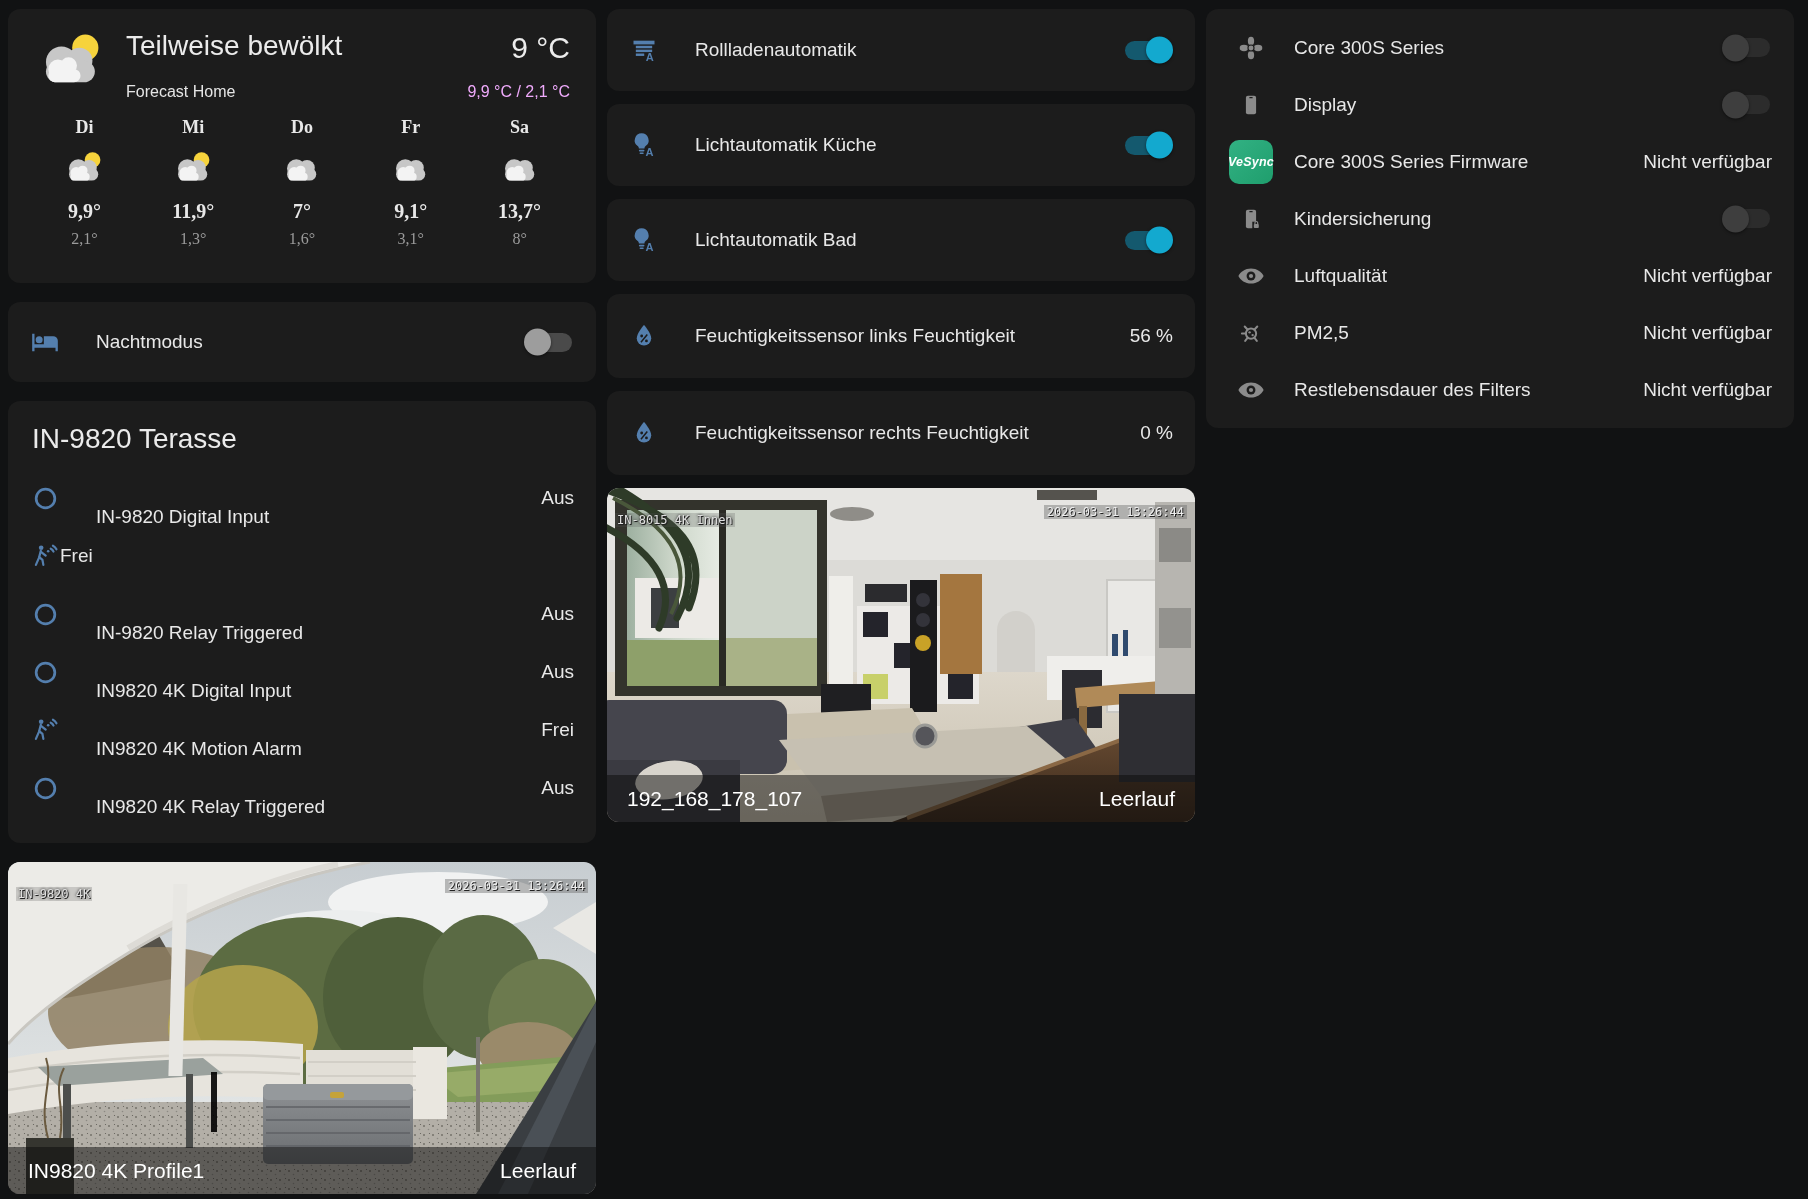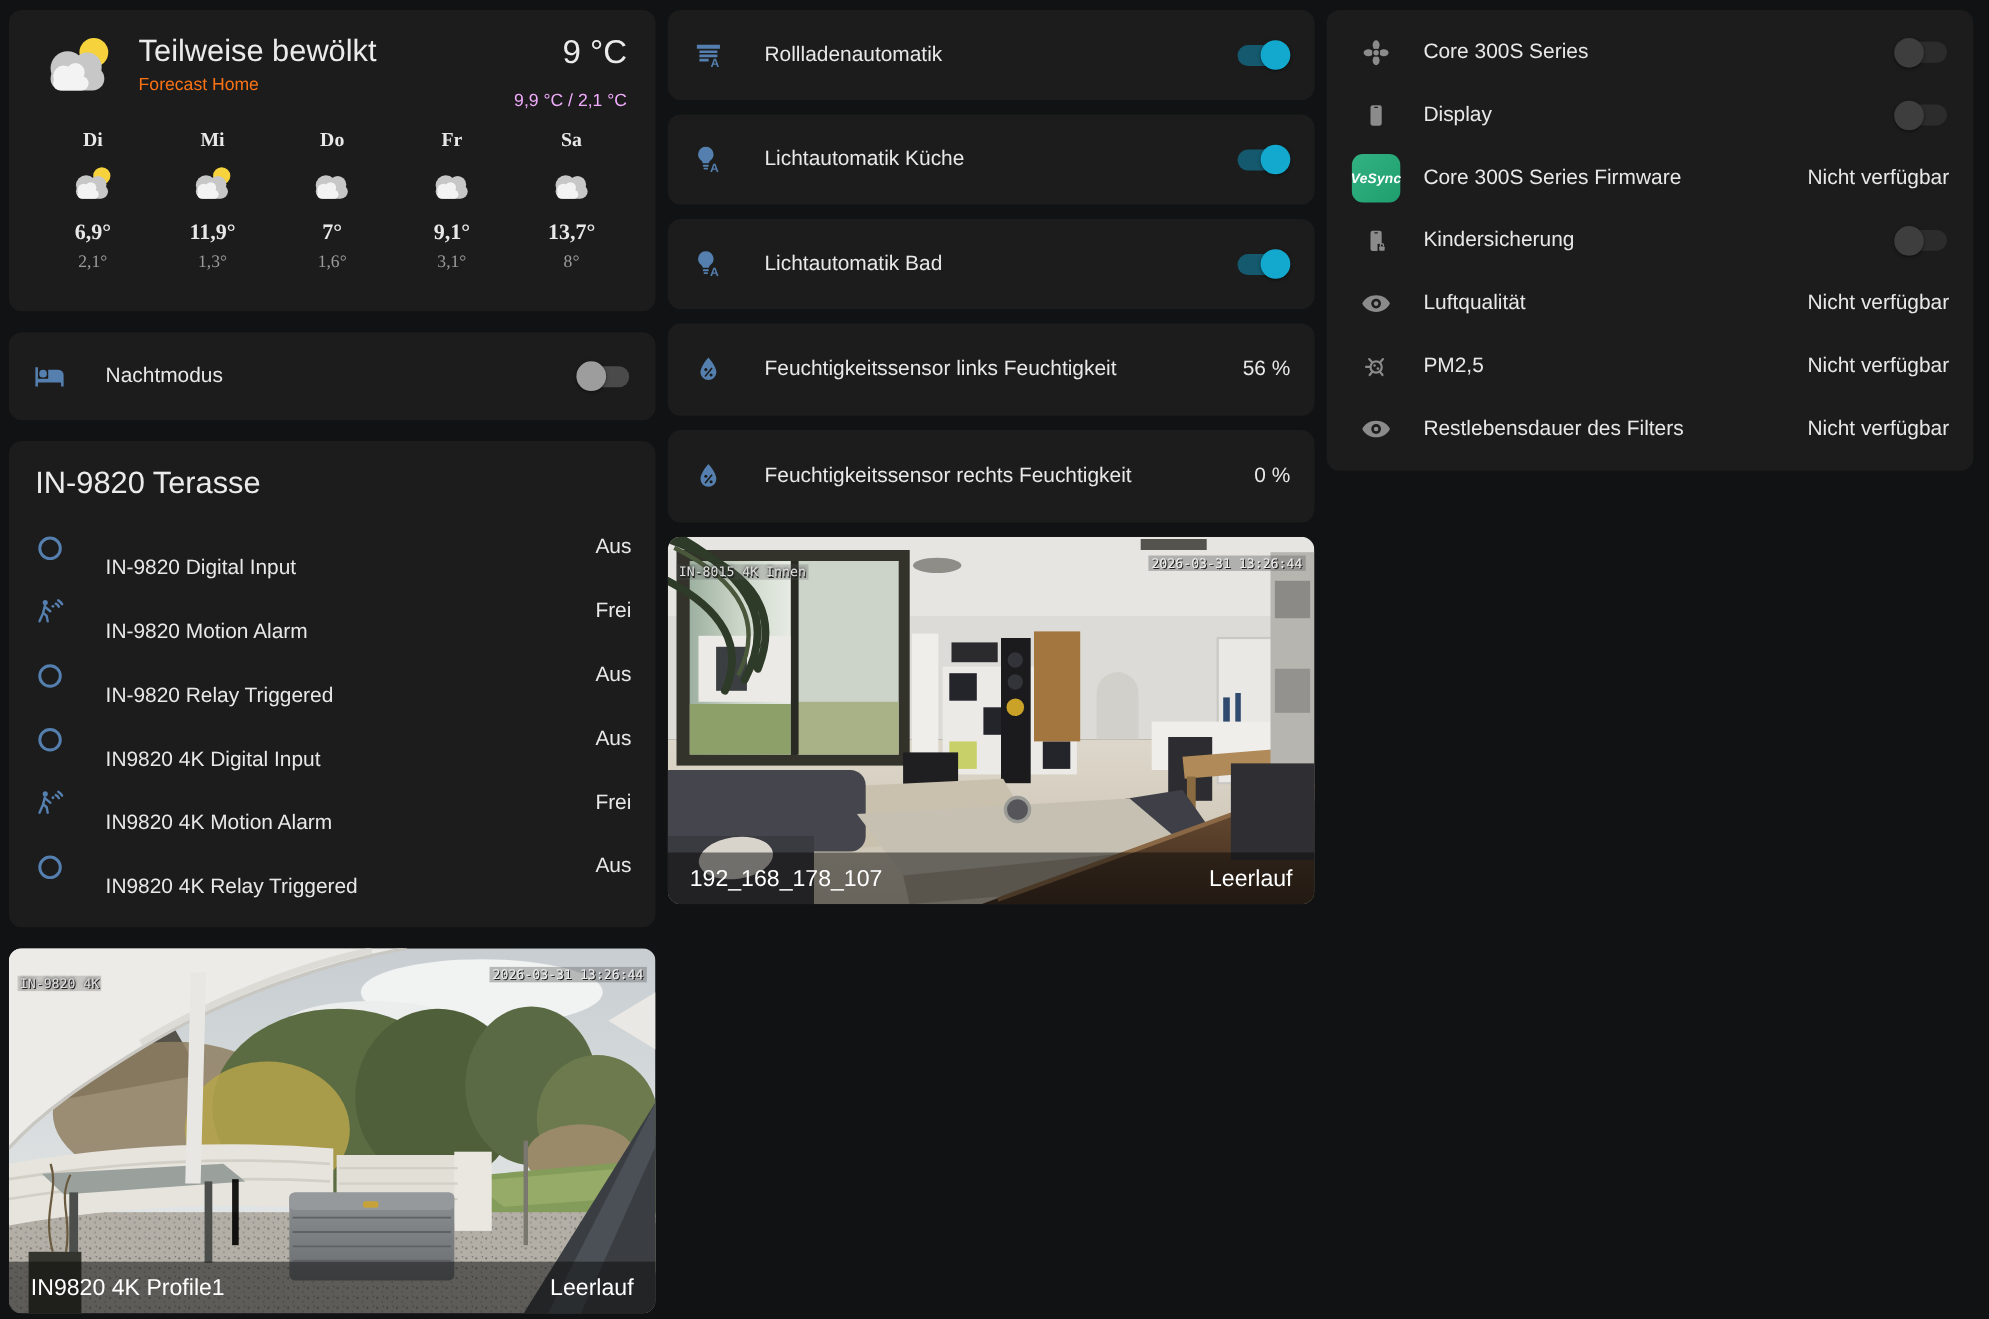--- a/index.html
+++ b/index.html
@@ -8,21 +8,21 @@
   .col{width:588px;flex:none;display:flex;flex-direction:column;}
   .col1{gap:19px;} .col2{gap:13px;} .col3{gap:13px;}
   .card{background:#1c1c1c;border-radius:12px;position:relative;}
 
   
   .weather{height:274px;padding:0;}
   .w-top{display:flex;align-items:flex-start;padding:20px 26px 0 24px;}
   .w-icon{flex:none;margin-top:2px;}
   .w-main{margin-left:16px;flex:1;min-width:0;}
   .w-cond{font-size:28px;color:#ebebeb;line-height:1.2;}
-  .w-sub{font-size:16px;color:#f97316;margin-top:6px;}
+  .w-sub{font-size:16px;color:#e5e5e5;margin-top:20px;}
   .w-right{text-align:right;flex:none;}
   .w-temp{font-size:30px;color:#ebebeb;line-height:1.25;}
   .w-hl{font-size:16px;color:#f0abfc;margin-top:16px;}
   .forecast{display:flex;padding:16px 22px 0 22px;font-family:Liberation Serif, serif;}
   .fc{flex:1;text-align:center;}
   .fc-day{font-size:18px;font-weight:700;color:#e8e8e8;}
   .fc-ic{height:46px;margin-top:8px;display:flex;justify-content:center;align-items:center;}
   .fc-hi{font-size:20px;font-weight:700;color:#e8e8e8;margin-top:8px;}
   .fc-lo{font-size:16px;color:#9b9b9b;margin-top:7px;}
 
@@ -108,21 +108,21 @@
                   <circle cx="39" cy="25" r="11"></circle>
                   <rect x="11" y="25" width="41" height="18" rx="9"></rect>
                 </g>
                 <g fill="#f3f3f3">
                   <circle cx="21" cy="32" r="8"></circle>
                   <circle cx="30" cy="29" r="7"></circle>
                   <rect x="13" y="32" width="27" height="11" rx="5.5"></rect>
                 </g>
               </svg>
           </div>
-          <div class="fc-hi">6,9°</div>
+          <div class="fc-hi">9,9°</div>
           <div class="fc-lo">2,1°</div>
         </div>
         <div class="fc">
           <div class="fc-day">Mi</div>
           <div class="fc-ic">
             <svg width="46" height="37" viewBox="0 0 64 52">
                 <circle cx="44" cy="14" r="11" fill="#f6d33c"></circle>
                 <g fill="#c7c7c7">
                   <circle cx="24" cy="26" r="13"></circle>
                   <circle cx="39" cy="25" r="11"></circle>
@@ -229,21 +229,20 @@
               <path d="M8.4 7.6 6.9 13.4 4.2 19.6"></path>
                 <path d="M7.1 13 9.8 15.3 10.6 19.6"></path>
                 <path d="M8.8 8.6 12.6 11.7"></path>
               <path d="M16.9 5.8a4.6 4.6 0 0 1 2.4 2.4"></path>
                 <path d="M18.8 3.2a7.6 7.6 0 0 1 3 3"></path>
             </g>
             <circle cx="8.7" cy="4.9" r="2" fill="#547fae"></circle>
               <circle cx="14.7" cy="7.9" r="1.1" fill="#547fae"></circle>
           </svg>
         </span>
-        <span class="lbl">IN-9820 Motion Alarm</span>
         <span class="st">Frei</span>
       </div>
       <div class="ent">
         <span class="ic">
           <svg width="27" height="27" viewBox="0 0 24 24">
               <circle cx="12" cy="12" r="8.3" fill="none" stroke="#547fae" stroke-width="2.4"></circle>
             </svg>
         </span>
         <span class="lbl">IN-9820 Relay Triggered</span>
         <span class="st">Aus</span>

